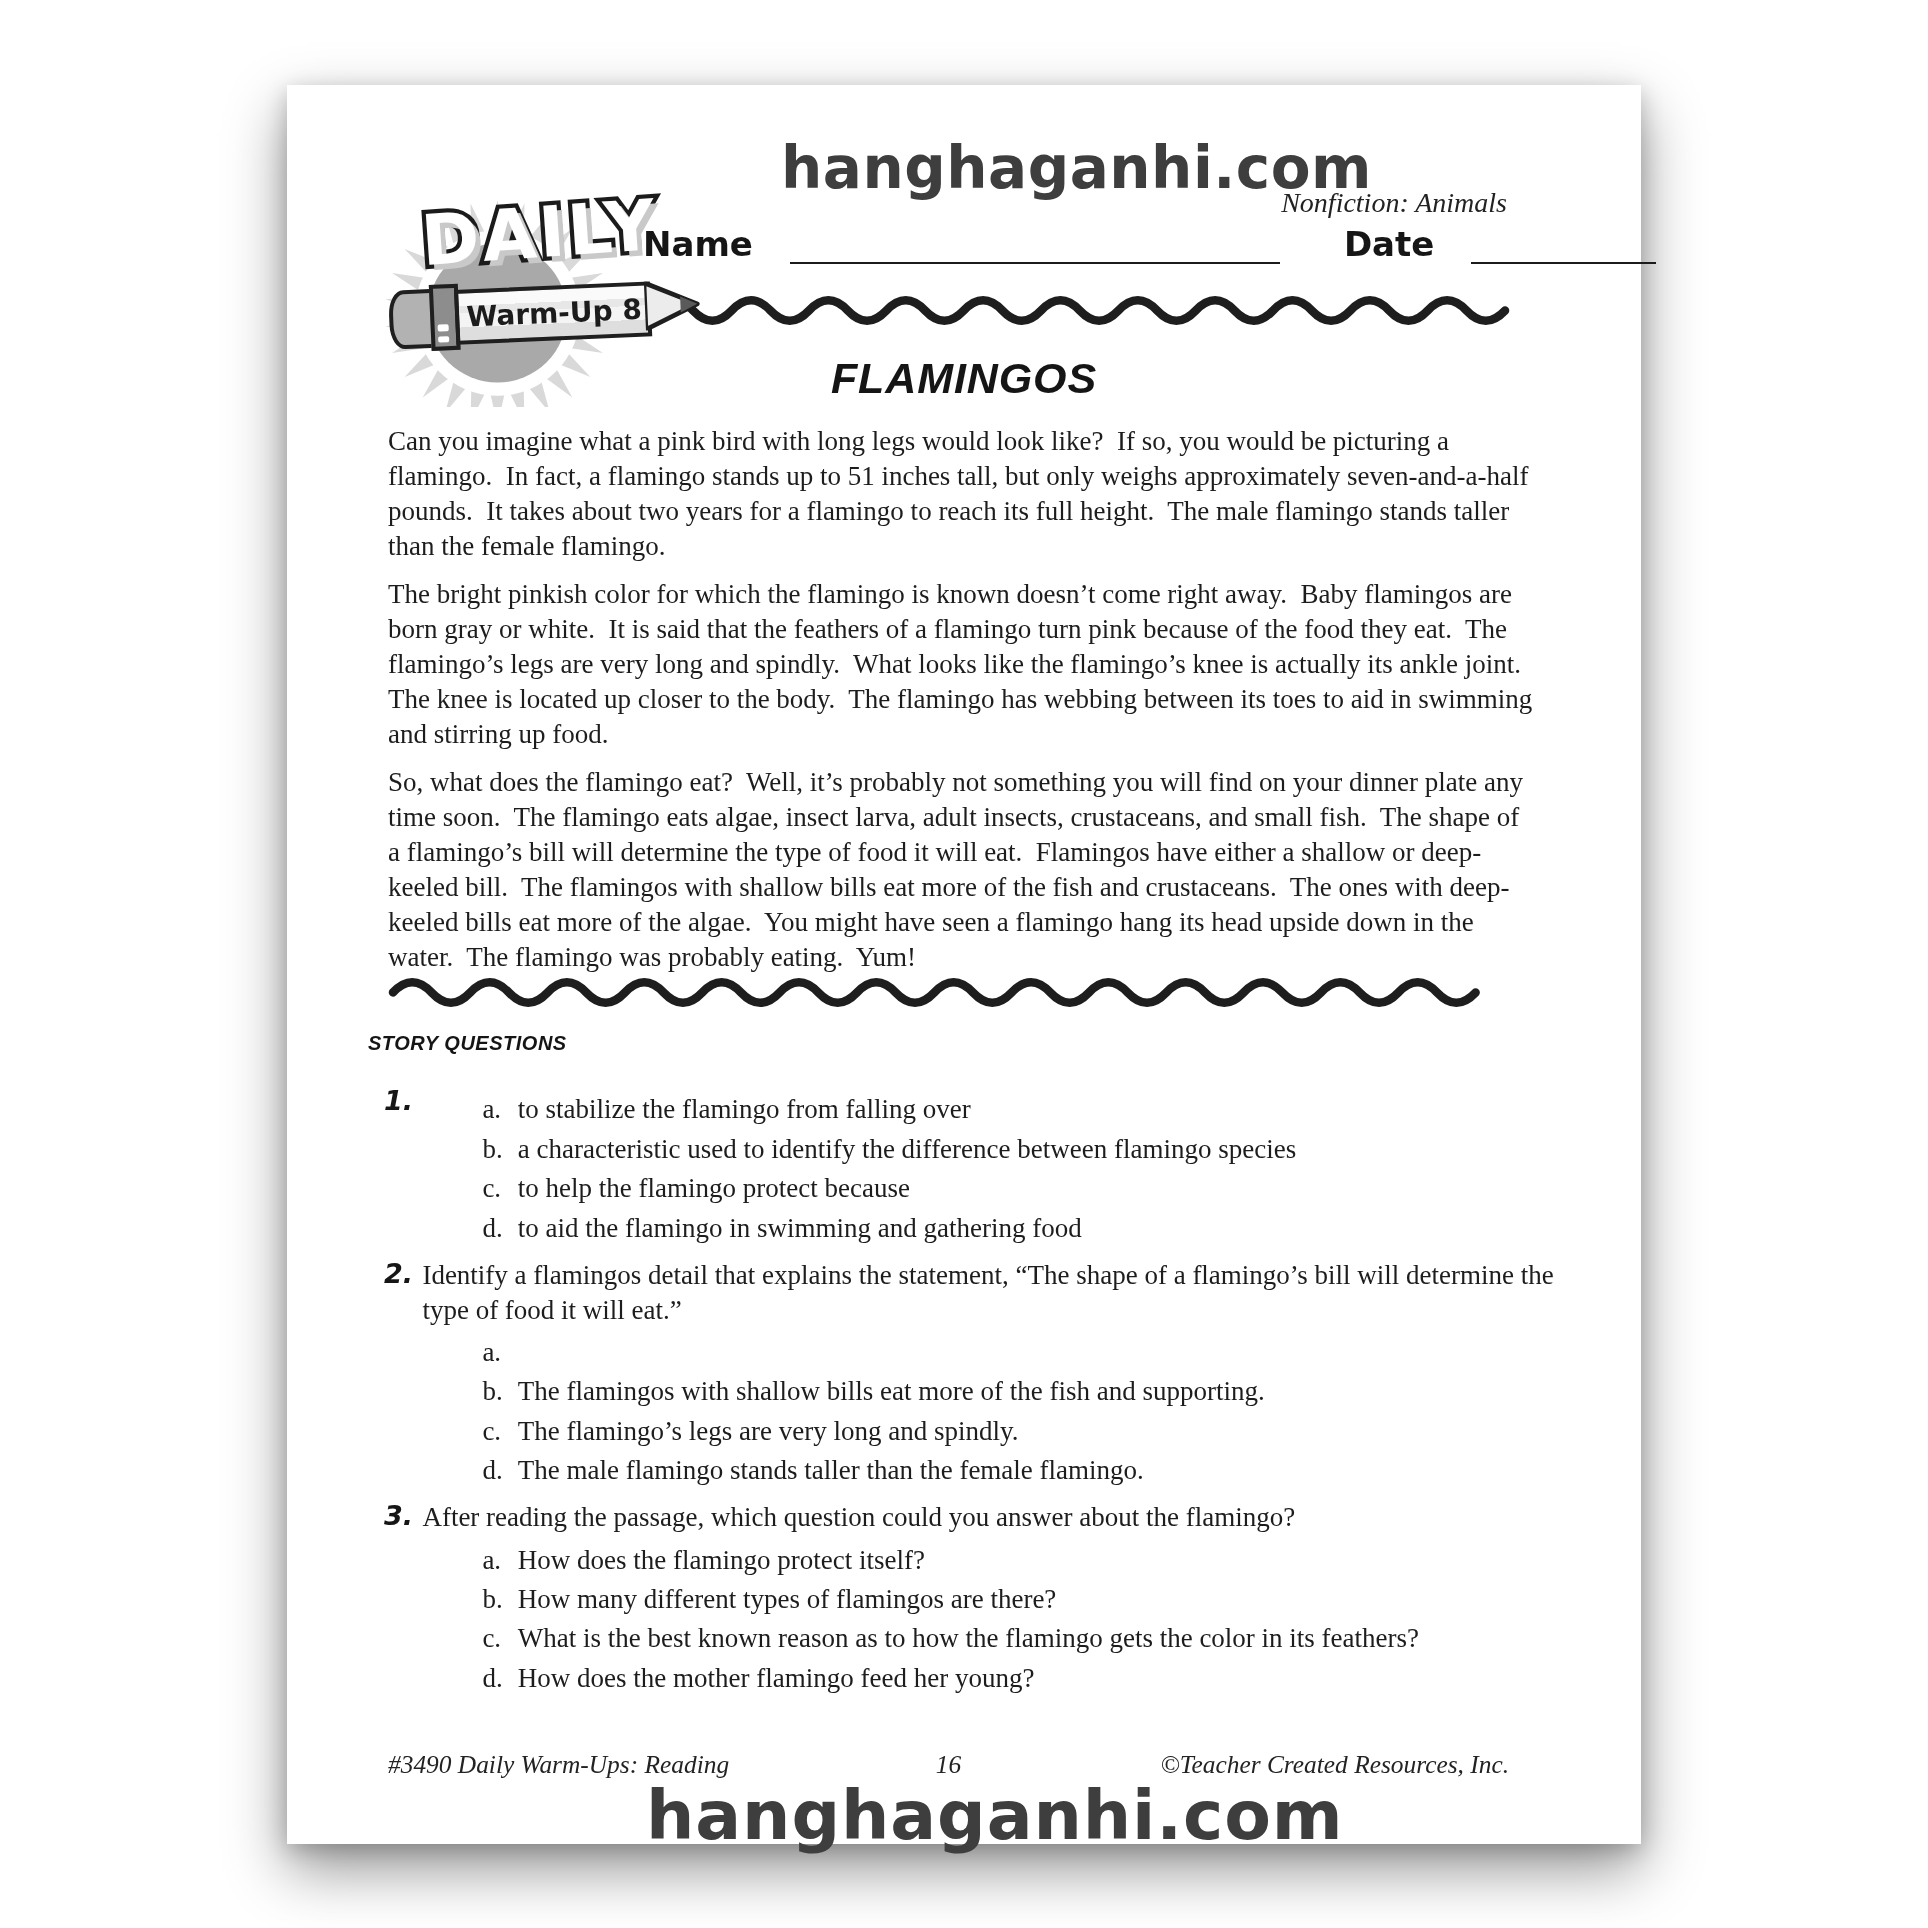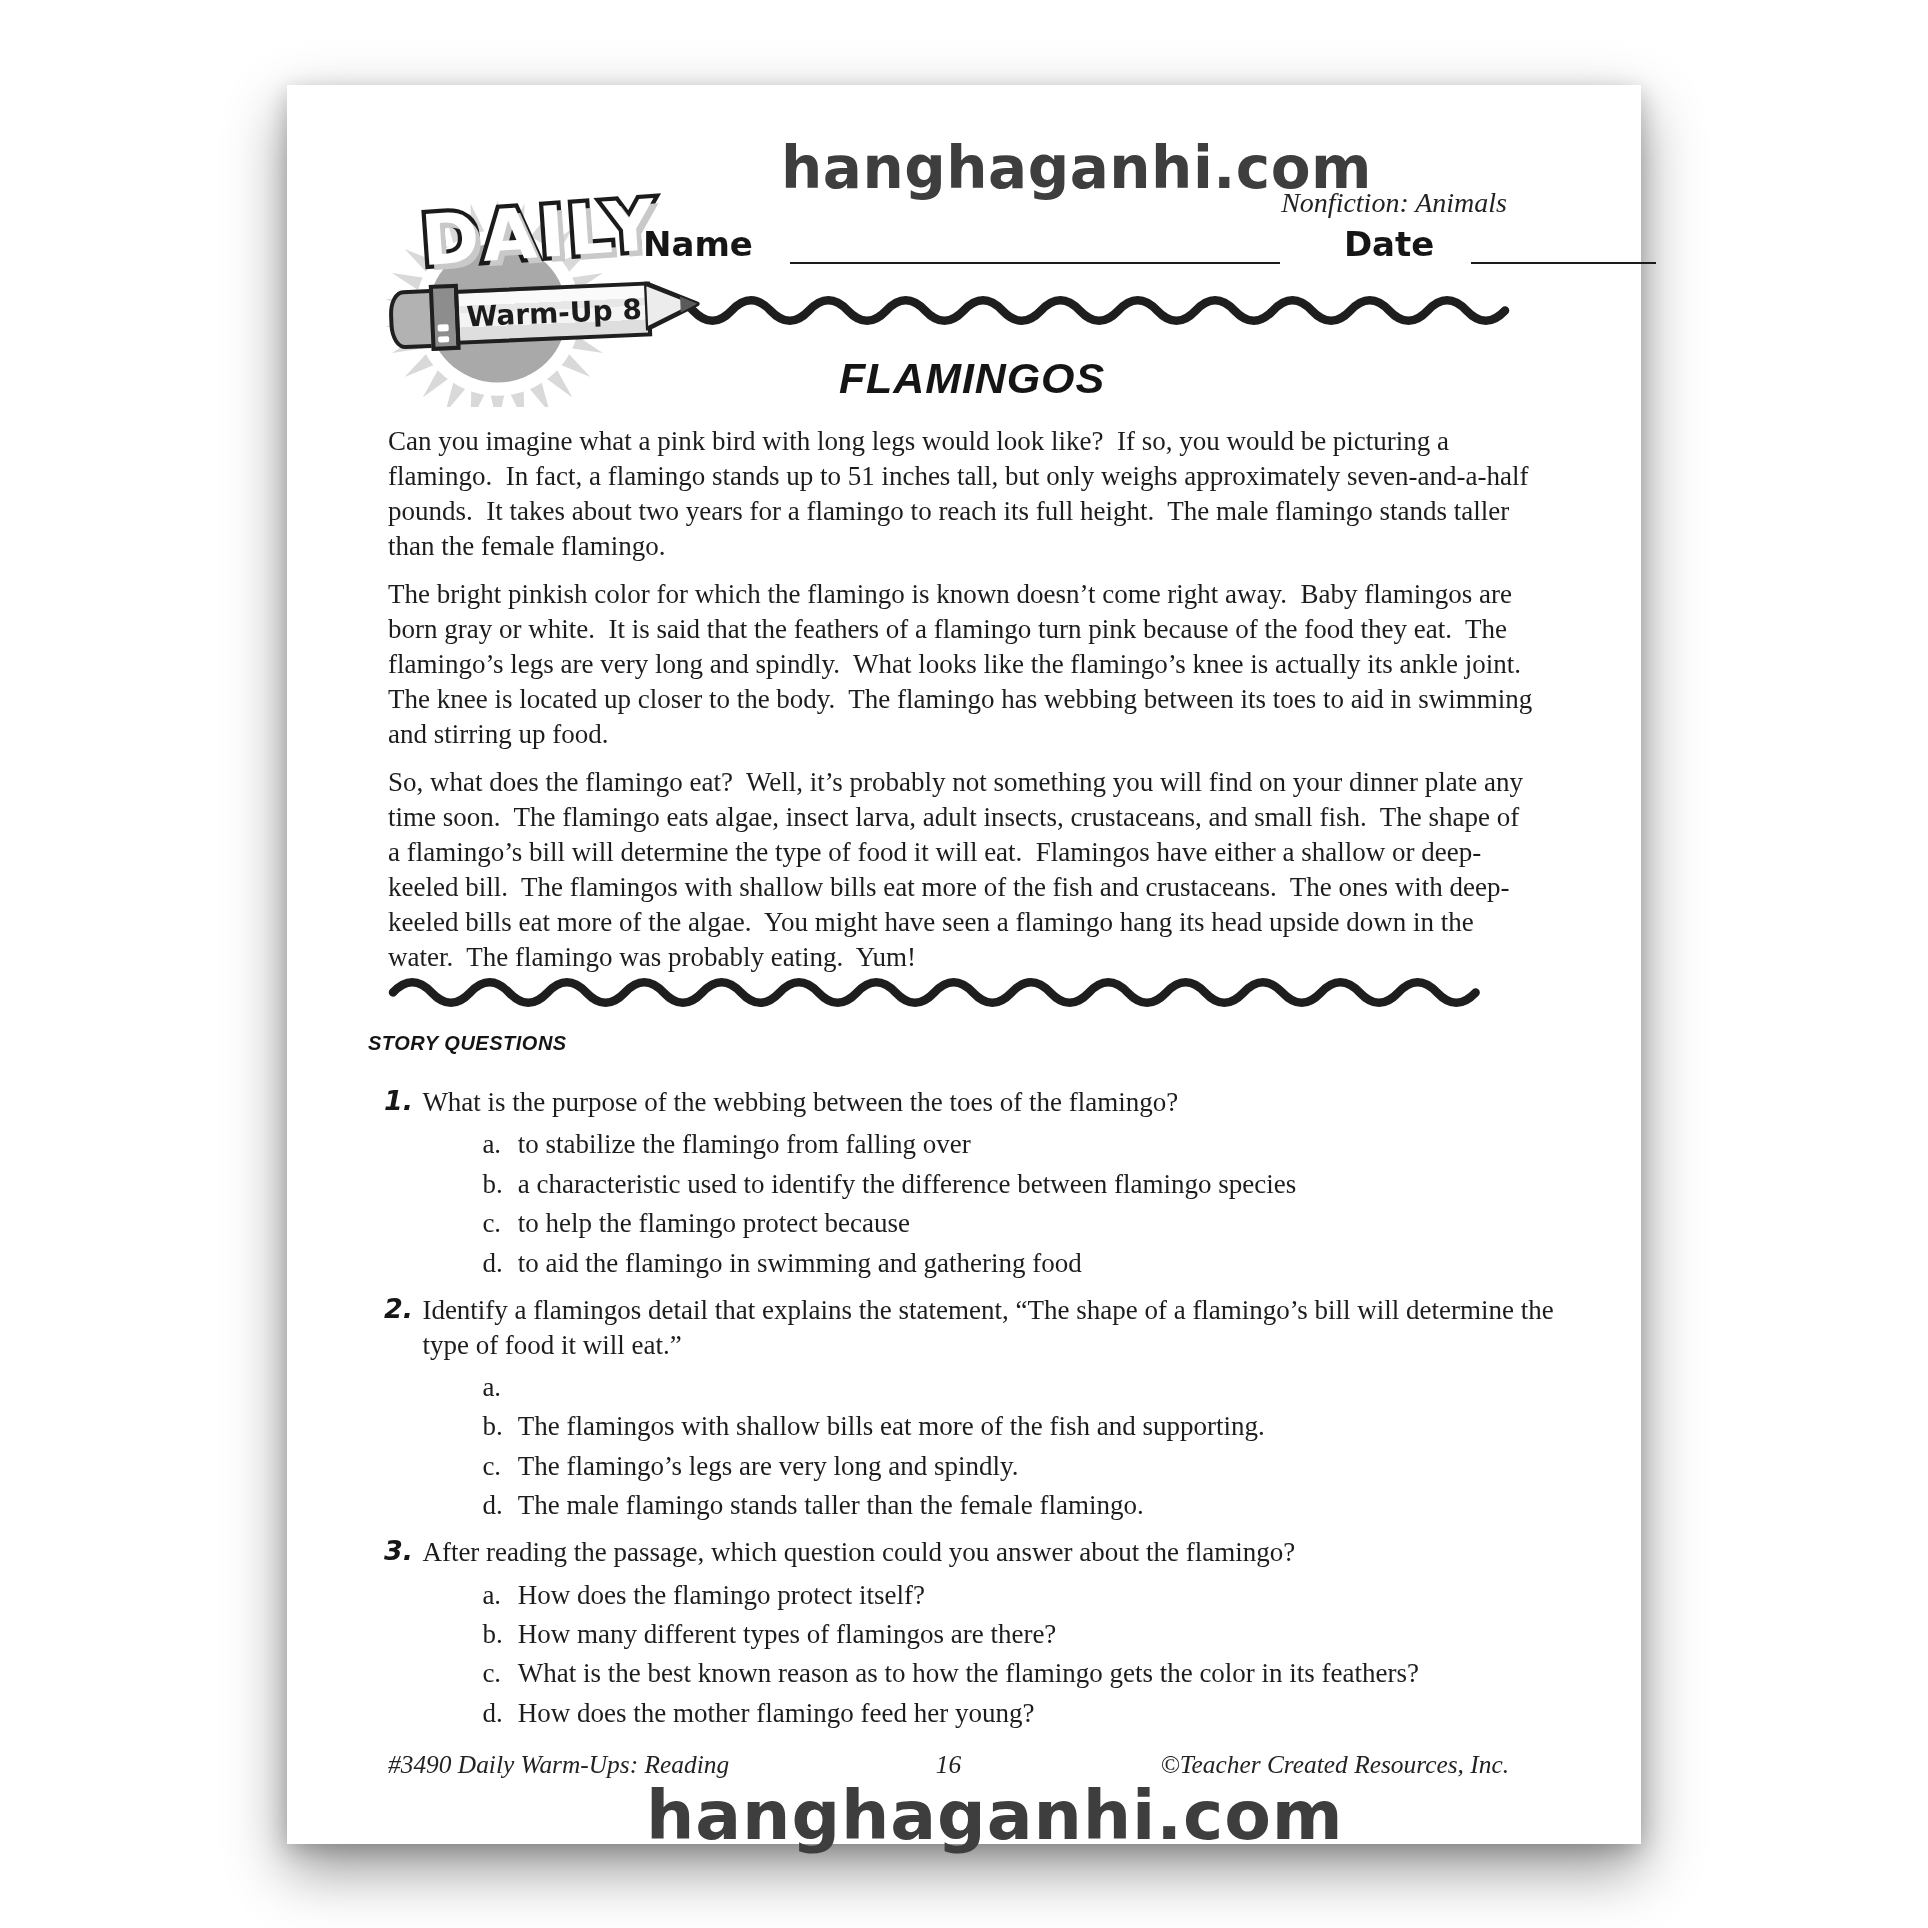--- a/index.html
+++ b/index.html
@@ -41,21 +41,21 @@
   #date-line{width:185px;}
   #date-label{margin-left:40px;}
   
   .wave{position:absolute;z-index:2;}
   .wave path{fill:none;stroke:#1e1e1e;stroke-width:9;stroke-linecap:round;}
   #wave1{left:363px;top:205px;}
   #wave2{left:100px;top:887px;}
   
   #title{position:absolute;left:0;top:269px;width:100%;text-align:center;
       font-family:"Liberation Sans",sans-serif;font-weight:bold;font-style:italic;
-      font-size:43px;letter-spacing:0.9px;color:#151515;padding-left:8px;}
+      font-size:43px;letter-spacing:0.9px;color:#151515;}
   #passage{position:absolute;left:101px;top:339px;width:1149px;}
   .para{font-size:27px;line-height:35px;margin:0 0 13px 0;white-space:pre-wrap;}
   
   #sq-heading{position:absolute;left:81px;top:947px;font-family:"Liberation Sans",sans-serif;
       font-weight:bold;font-style:italic;font-size:20px;letter-spacing:0.5px;color:#151515;}
   #questions{position:absolute;left:94px;top:1000px;width:1177px;}
   .question{display:flex;gap:9.4px;margin-bottom:15px;}
   .qnum{width:32px;text-align:right;font-family:"DejaVu Sans",sans-serif;font-weight:bold;
       font-style:italic;font-size:27px;line-height:32px;color:#161616;flex:none;}
   .qbody{flex:1;}
@@ -123,21 +123,20 @@
         <path d="M0 22 Q 20.75 0 41.5 22 Q 62.25 44 83 22 Q 103.75 0 124.5 22 Q 145.25 44 166 22 Q 186.75 0 207.5 22 Q 228.25 44 249 22 Q 269.75 0 290.5 22 Q 311.25 44 332 22 Q 352.75 0 373.5 22 Q 394.25 44 415 22 Q 435.75 0 456.5 22 Q 477.25 44 498 22 Q 518.75 0 539.5 22 Q 560.25 44 581 22 Q 601.75 0 622.5 22 Q 643.25 44 664 22 Q 684.75 0 705.5 22 Q 726.25 44 747 22 Q 767.75 0 788.5 22 Q 809.25 44 830 22 Q 850.75 0 871.5 22 Q 892.25 44 913 22 Q 933.75 0 954.5 22 Q 975.25 44 996 22 Q 1016.75 0 1037.5 22 Q 1058.25 44 1079 22 Q 1099.75 0 1120.5 22 Q 1141.25 44 1162 22"></path>
       </svg>
 
     <div id="sq-heading">STORY QUESTIONS</div>
 
     <div id="questions">
 
       <div class="question">
         <div class="qnum">1.</div>
         <div class="qbody">
-          <div class="qtext">What is the purpose of the webbing between the toes of the flamingo?</div>
           <div class="options">
             <div class="option">
               <span class="oletter">a.</span>
               <span>to stabilize the flamingo from falling over</span>
             </div>
             <div class="option">
               <span class="oletter">b.</span>
               <span>a characteristic used to identify the difference between flamingo species</span>
             </div>
             <div class="option">

